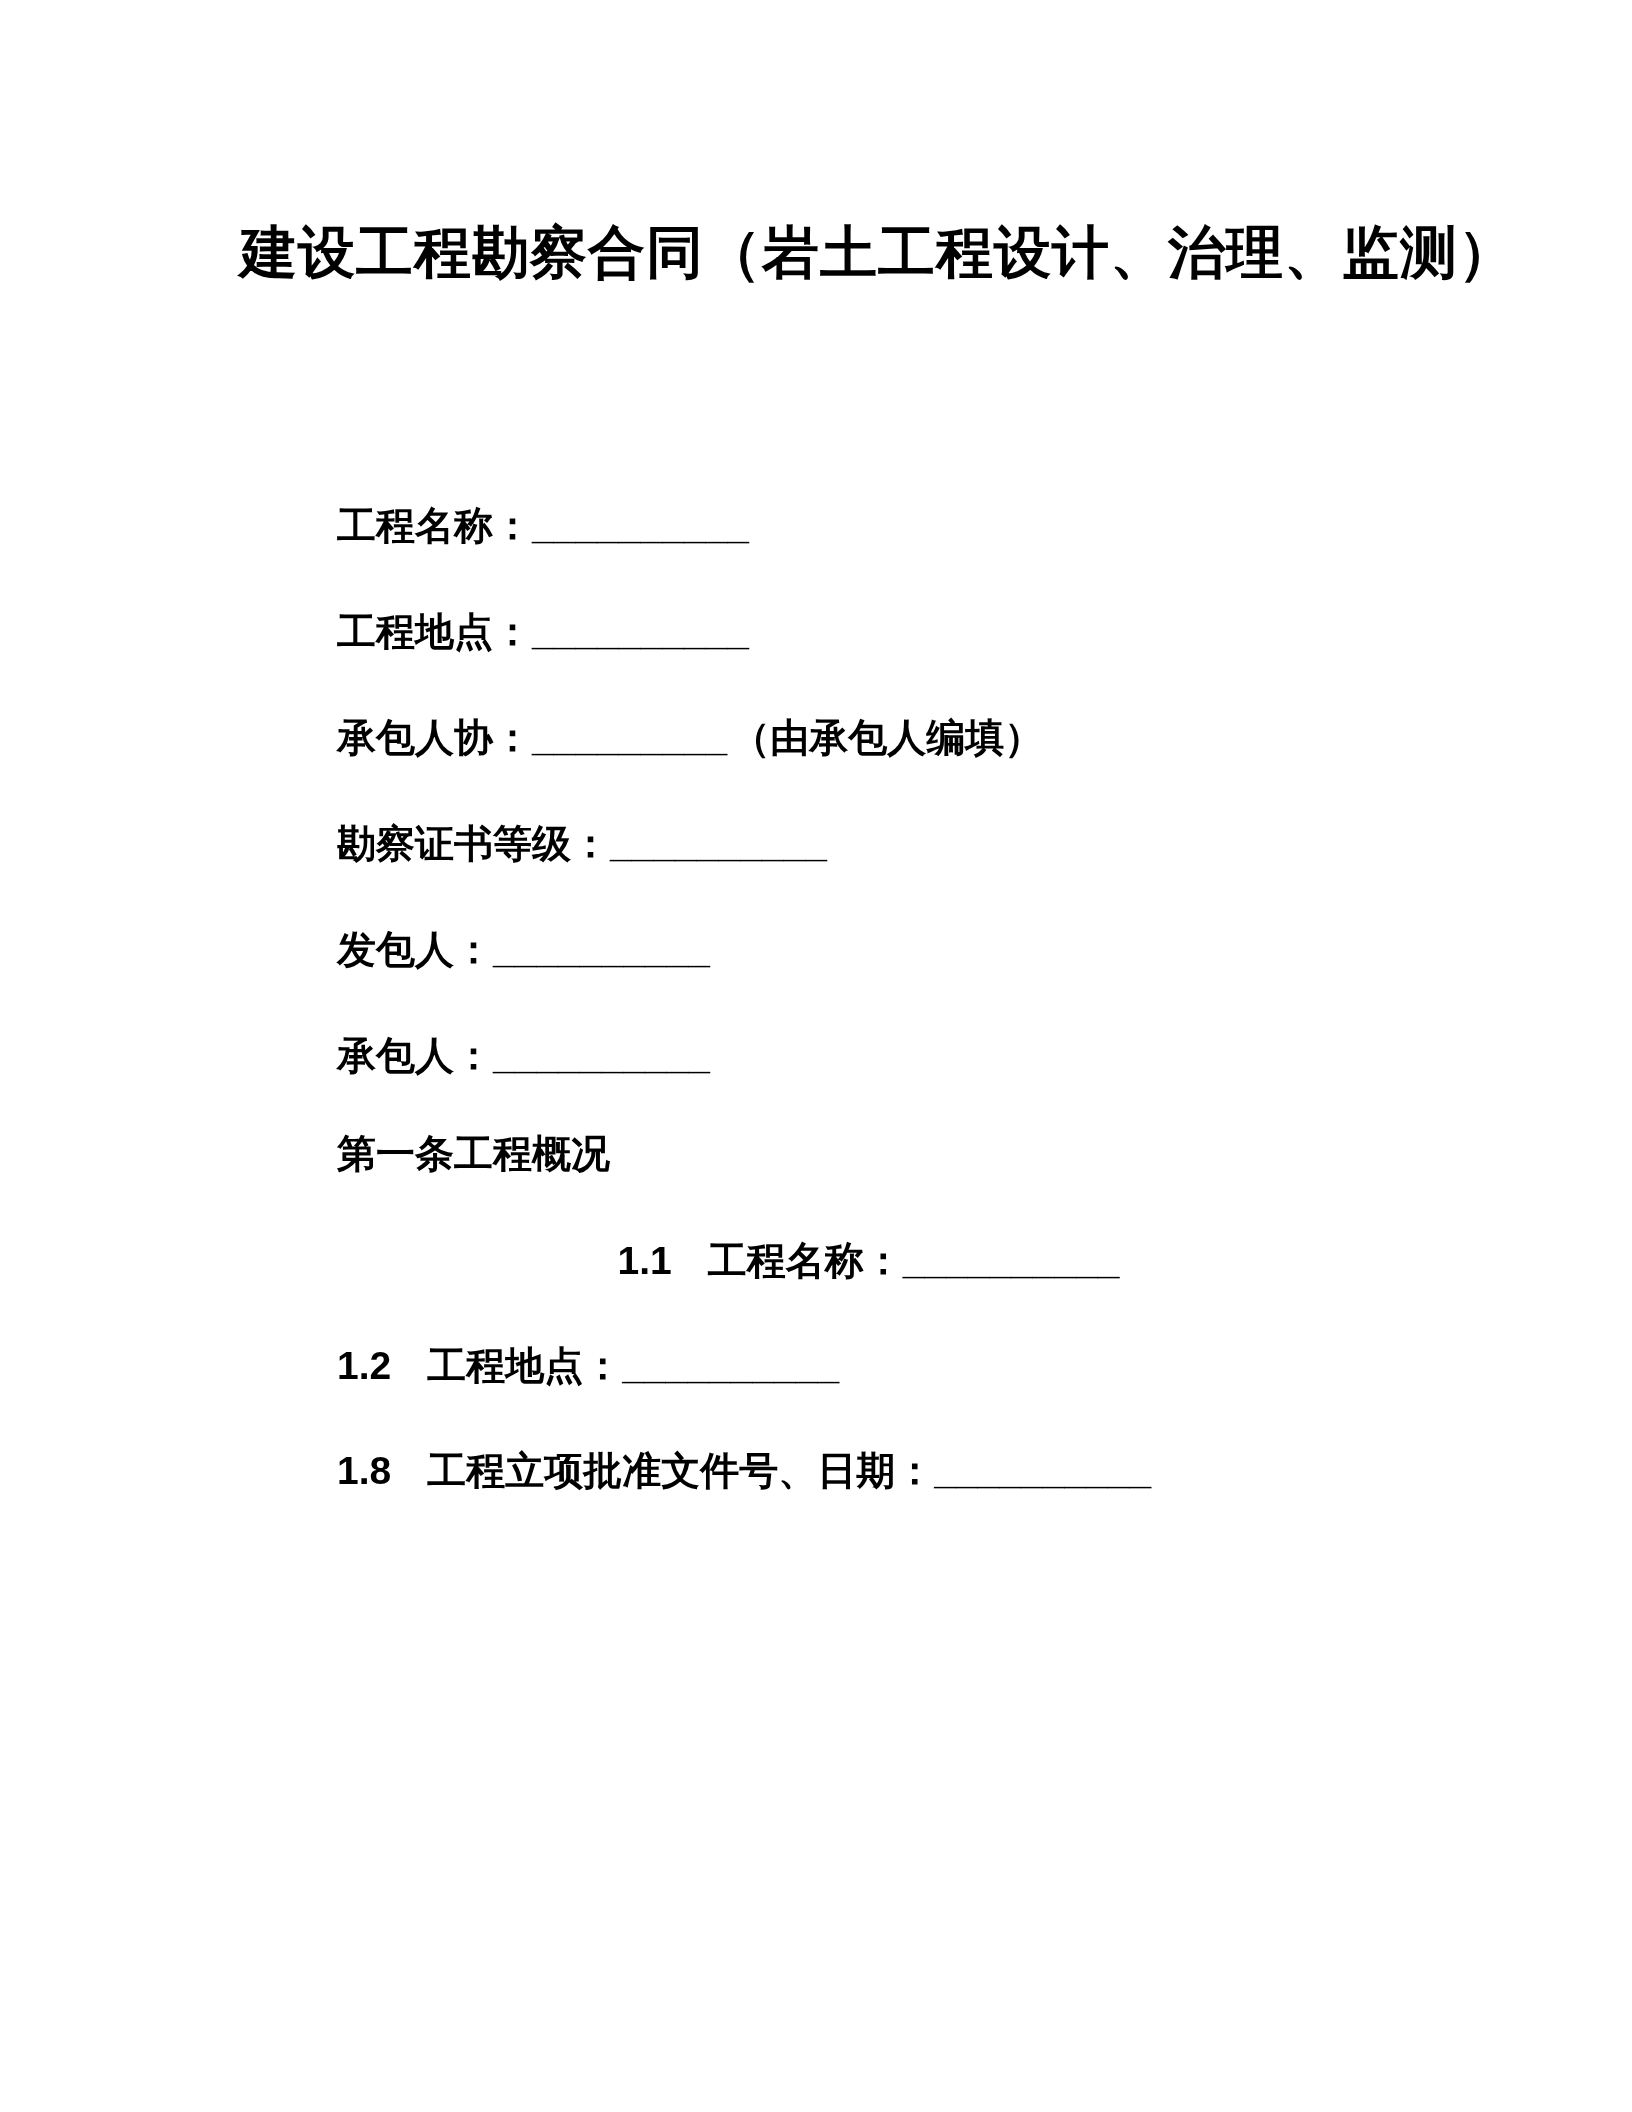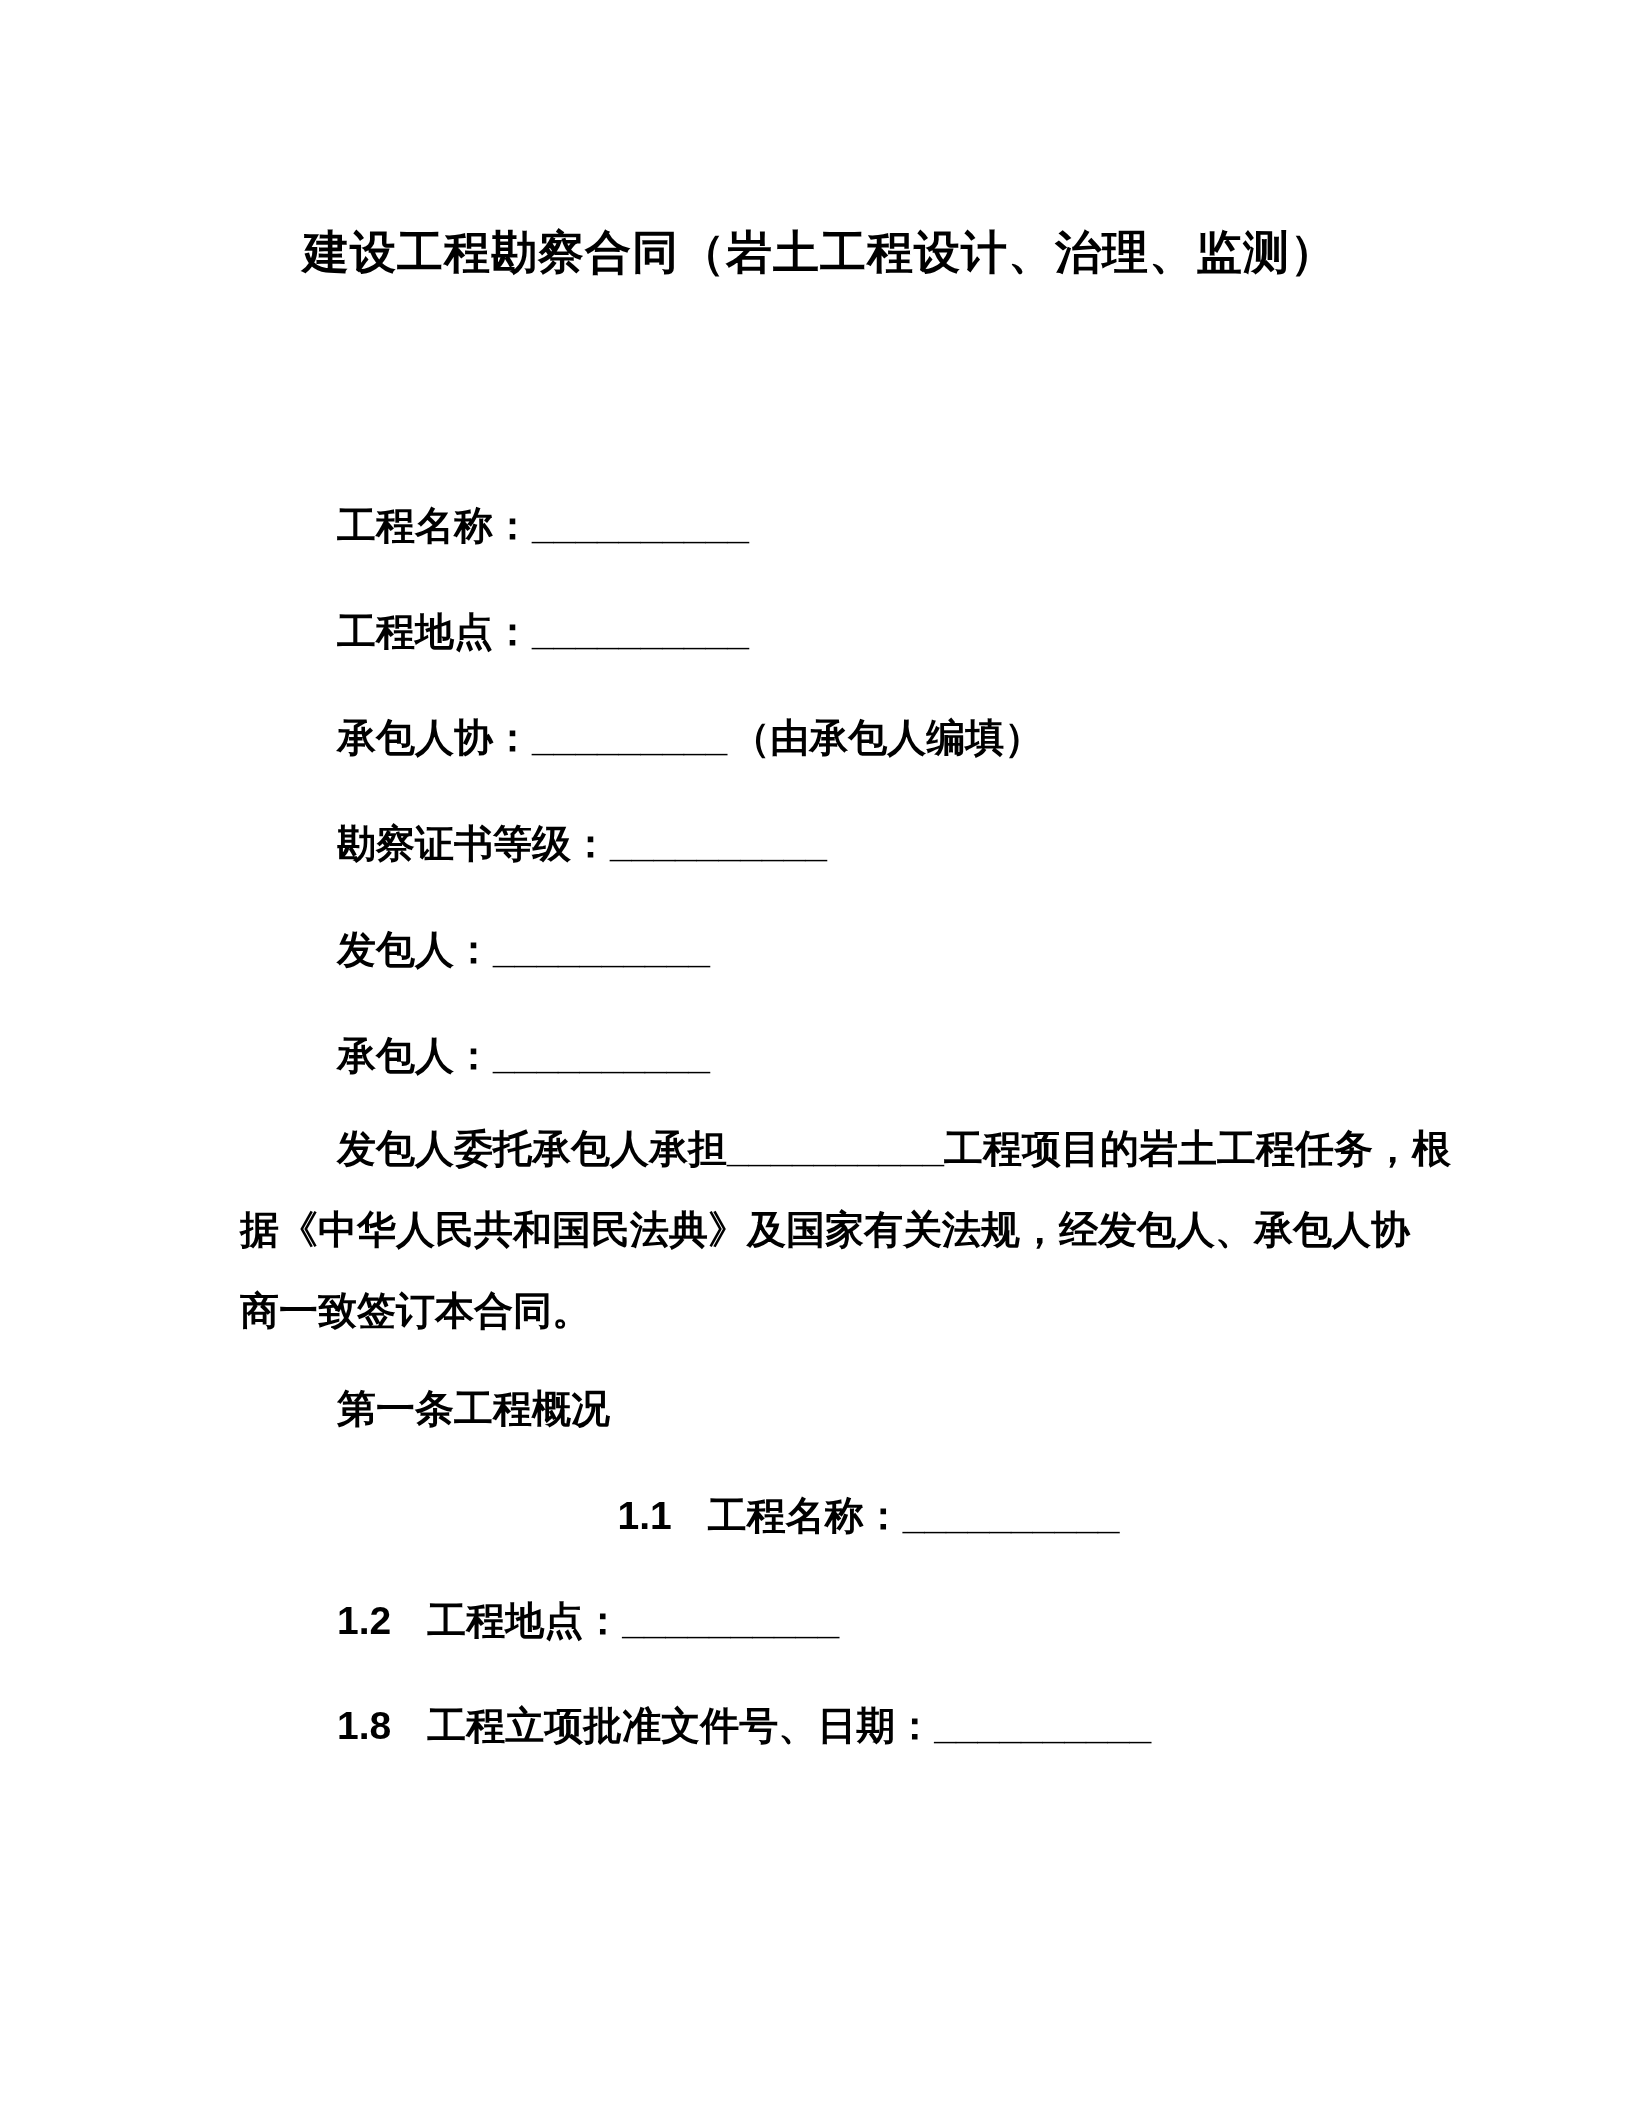--- a/index.html
+++ b/index.html
@@ -12,21 +12,21 @@
     font-weight: 700;
   }
   .page {
     width: 1632px;
     height: 2112px;
     padding: 224px 232px 0 240px;
     background: #ffffff;
     overflow: hidden;
   }
   .doc-title {
-    font-size: 46px;
+    font-size: 57px;
     line-height: 56px;
     text-align: center;
     white-space: nowrap;
     letter-spacing: 1px;
   }
   .fields { margin-top: 205px; }
   .field-line {
     font-size: 39px;
     line-height: 81px;
     padding-left: 97px;
@@ -70,25 +70,20 @@
 
   <div class="fields">
     <div class="field-line"><span>工程名称：</span><span class="blank">__________</span></div>
     <div class="field-line"><span>工程地点：</span><span class="blank">__________</span></div>
     <div class="field-line"><span>承包人协：</span><span class="blank">_________</span><span class="suffix">（由承包人编填）</span></div>
     <div class="field-line"><span>勘察证书等级：</span><span class="blank">__________</span></div>
     <div class="field-line"><span>发包人：</span><span class="blank">__________</span></div>
     <div class="field-line"><span>承包人：</span><span class="blank">__________</span></div>
   </div>
 
-  <div class="intro">
-    <div class="p-line first"><span>发包人委托承包人承担</span><span class="blank">__________</span><span>工程项目的岩土工程任务，根</span></div>
-    <div class="p-line">据《中华人民共和国民法典》及国家有关法规，经发包人、承包人协</div>
-    <div class="p-line">商一致签订本合同。</div>
-  </div>
 
   <div class="section-heading"><span>第一条</span><span class="heading-title">工程概况</span></div>
 
   <div class="items">
     <div class="item-line first"><span>1.1</span><span class="item-label">工程名称：</span><span class="blank">__________</span></div>
     <div class="item-line"><span>1.2</span><span class="item-label">工程地点：</span><span class="blank">__________</span></div>
     <div class="item-line"><span>1.8</span><span class="item-label">工程立项批准文件号、日期：</span><span class="blank">__________</span></div>
   </div>
 
 </div>

